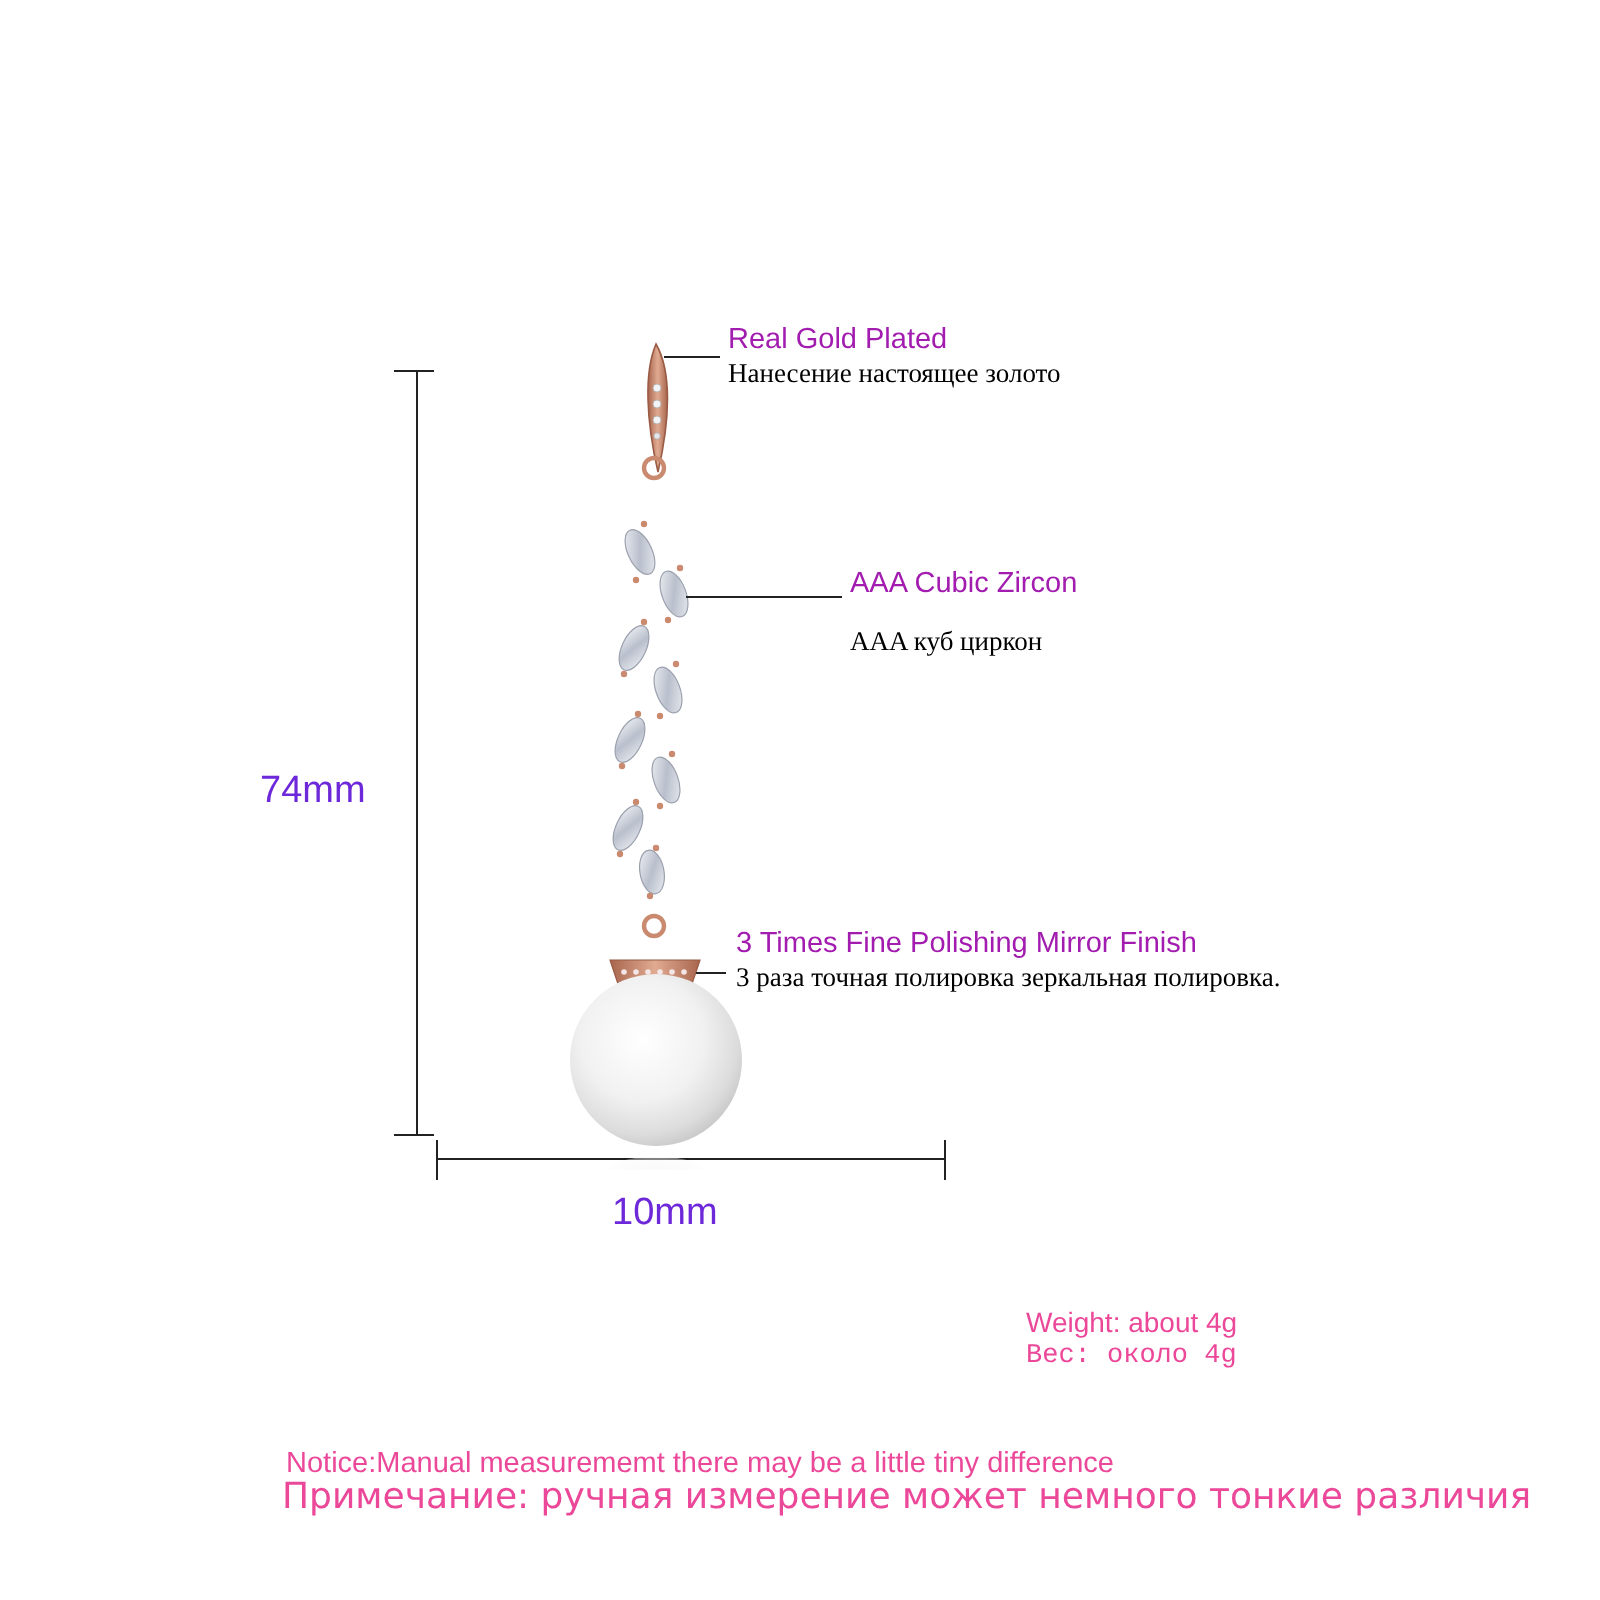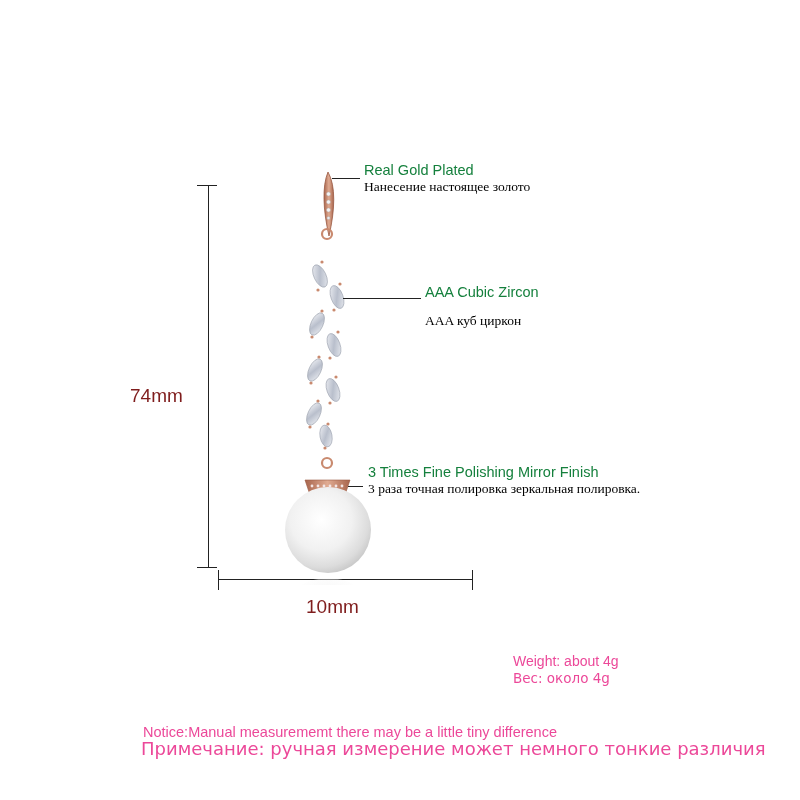--- a/index.html
+++ b/index.html
@@ -1,21 +1,21 @@
 <!DOCTYPE html>
 <html><head>
   <meta charset="utf-8">
   <style>
     html, body { margin: 0; padding: 0; background: #ffffff; }
     body { width: 800px; height: 800px; position: relative; overflow: hidden;
            font-family: "Liberation Sans", "DejaVu Sans", sans-serif; color: #111; }
     .line { position: absolute; background: #222; }
-    .label-en { position: absolute; font-size: 14.5px; line-height: 16px; color: #15803d; white-space: nowrap; }
+    .label-en { position: absolute; font-size: 14.5px; line-height: 16px; color: #a21caf; white-space: nowrap; }
     .label-ru { position: absolute; font-size: 14.5px; line-height: 16px; color: #000; white-space: nowrap; font-family: Liberation Serif, serif; font-size: 13.5px; }
-    .dim-label { position: absolute; font-size: 19px; color: #7f1d1d; white-space: nowrap; }
+    .dim-label { position: absolute; font-size: 19px; color: #6d28d9; white-space: nowrap; }
     .info { position: absolute; font-size: 14px; line-height: 17px; color: #ec4899; white-space: nowrap; }
     .info-ru { font-family: "DejaVu Sans", sans-serif; font-size: 13.5px; }
     #earring { position: absolute; left: 270px; top: 165px; width: 120px; height: 420px; }
   </style>
 </head>
 <body>
 
 <div class="line" style="left:208px; top:185px; width:1px; height:383px;"></div>
 <div class="line" style="left:197px; top:185px; width:20px; height:1px;"></div>
 <div class="line" style="left:197px; top:567px; width:20px; height:1px;"></div>
@@ -116,16 +116,16 @@
 <div class="label-en" style="left:364px; top:162px;">Real Gold Plated</div>
 <div class="label-ru" style="left:364px; top:179px;">Нанесение настоящее золото</div>
 
 <div class="label-en" style="left:425px; top:284px;">AAA Cubic Zircon</div>
 <div class="label-ru" style="left:425px; top:301px;margin-top:12px;">AAA куб циркон</div>
 
 <div class="label-en" style="left:368px; top:464px;text-align:center;">3 Times Fine Polishing Mirror Finish</div>
 <div class="label-ru" style="left:368px; top:481px;">3 раза точная полировка зеркальная полировка.</div>
 
 <div class="info" style="left:513px; top:653px;">Weight: about  4g</div>
-<div class="info info-ru" style="left:513px; top:670px;">Вес: около  4g</div>
+<div class="info info-ru" style="left:513px; top:670px;font-family:Liberation Mono, monospace;">Вес: около  4g</div>
 
 <div class="info" style="left:143px; top:724px; font-size:14.5px;">Notice:Manual measurememt there may be a little tiny difference</div>
 <div class="info info-ru" style="left:141px; top:740px; font-size:18px;">Примечание: ручная измерение может немного тонкие различия</div>
 
 </body></html>

